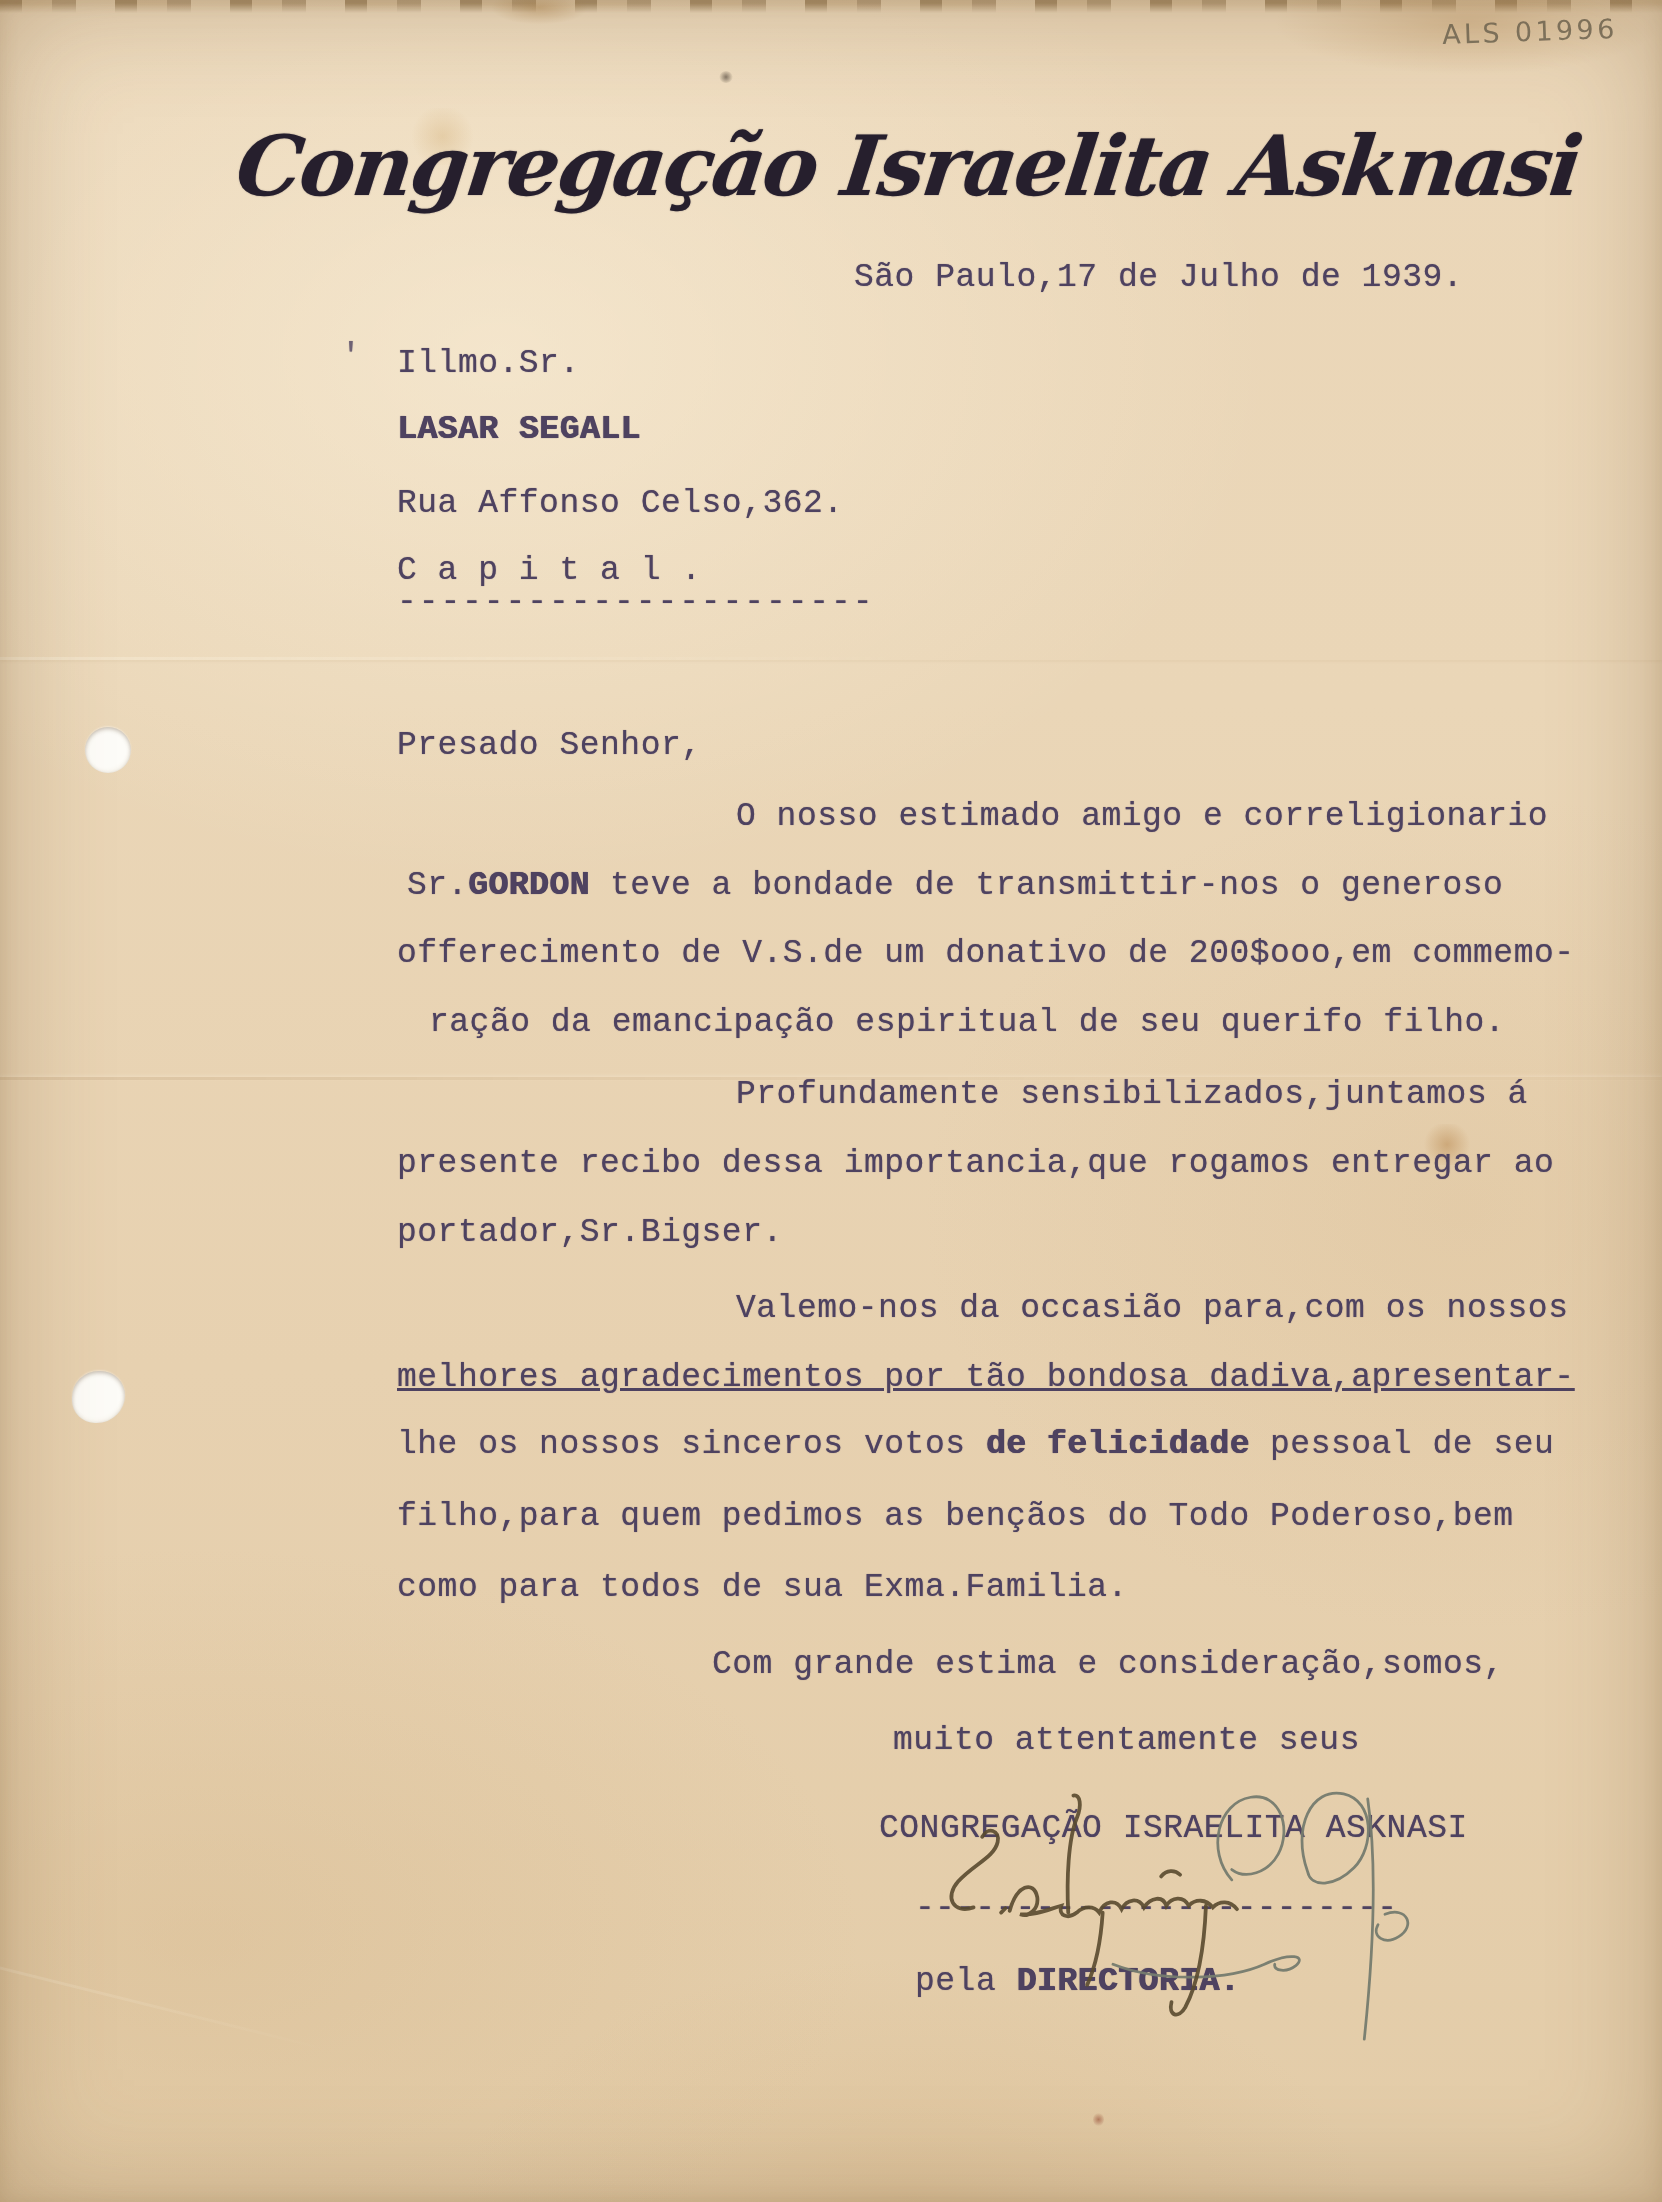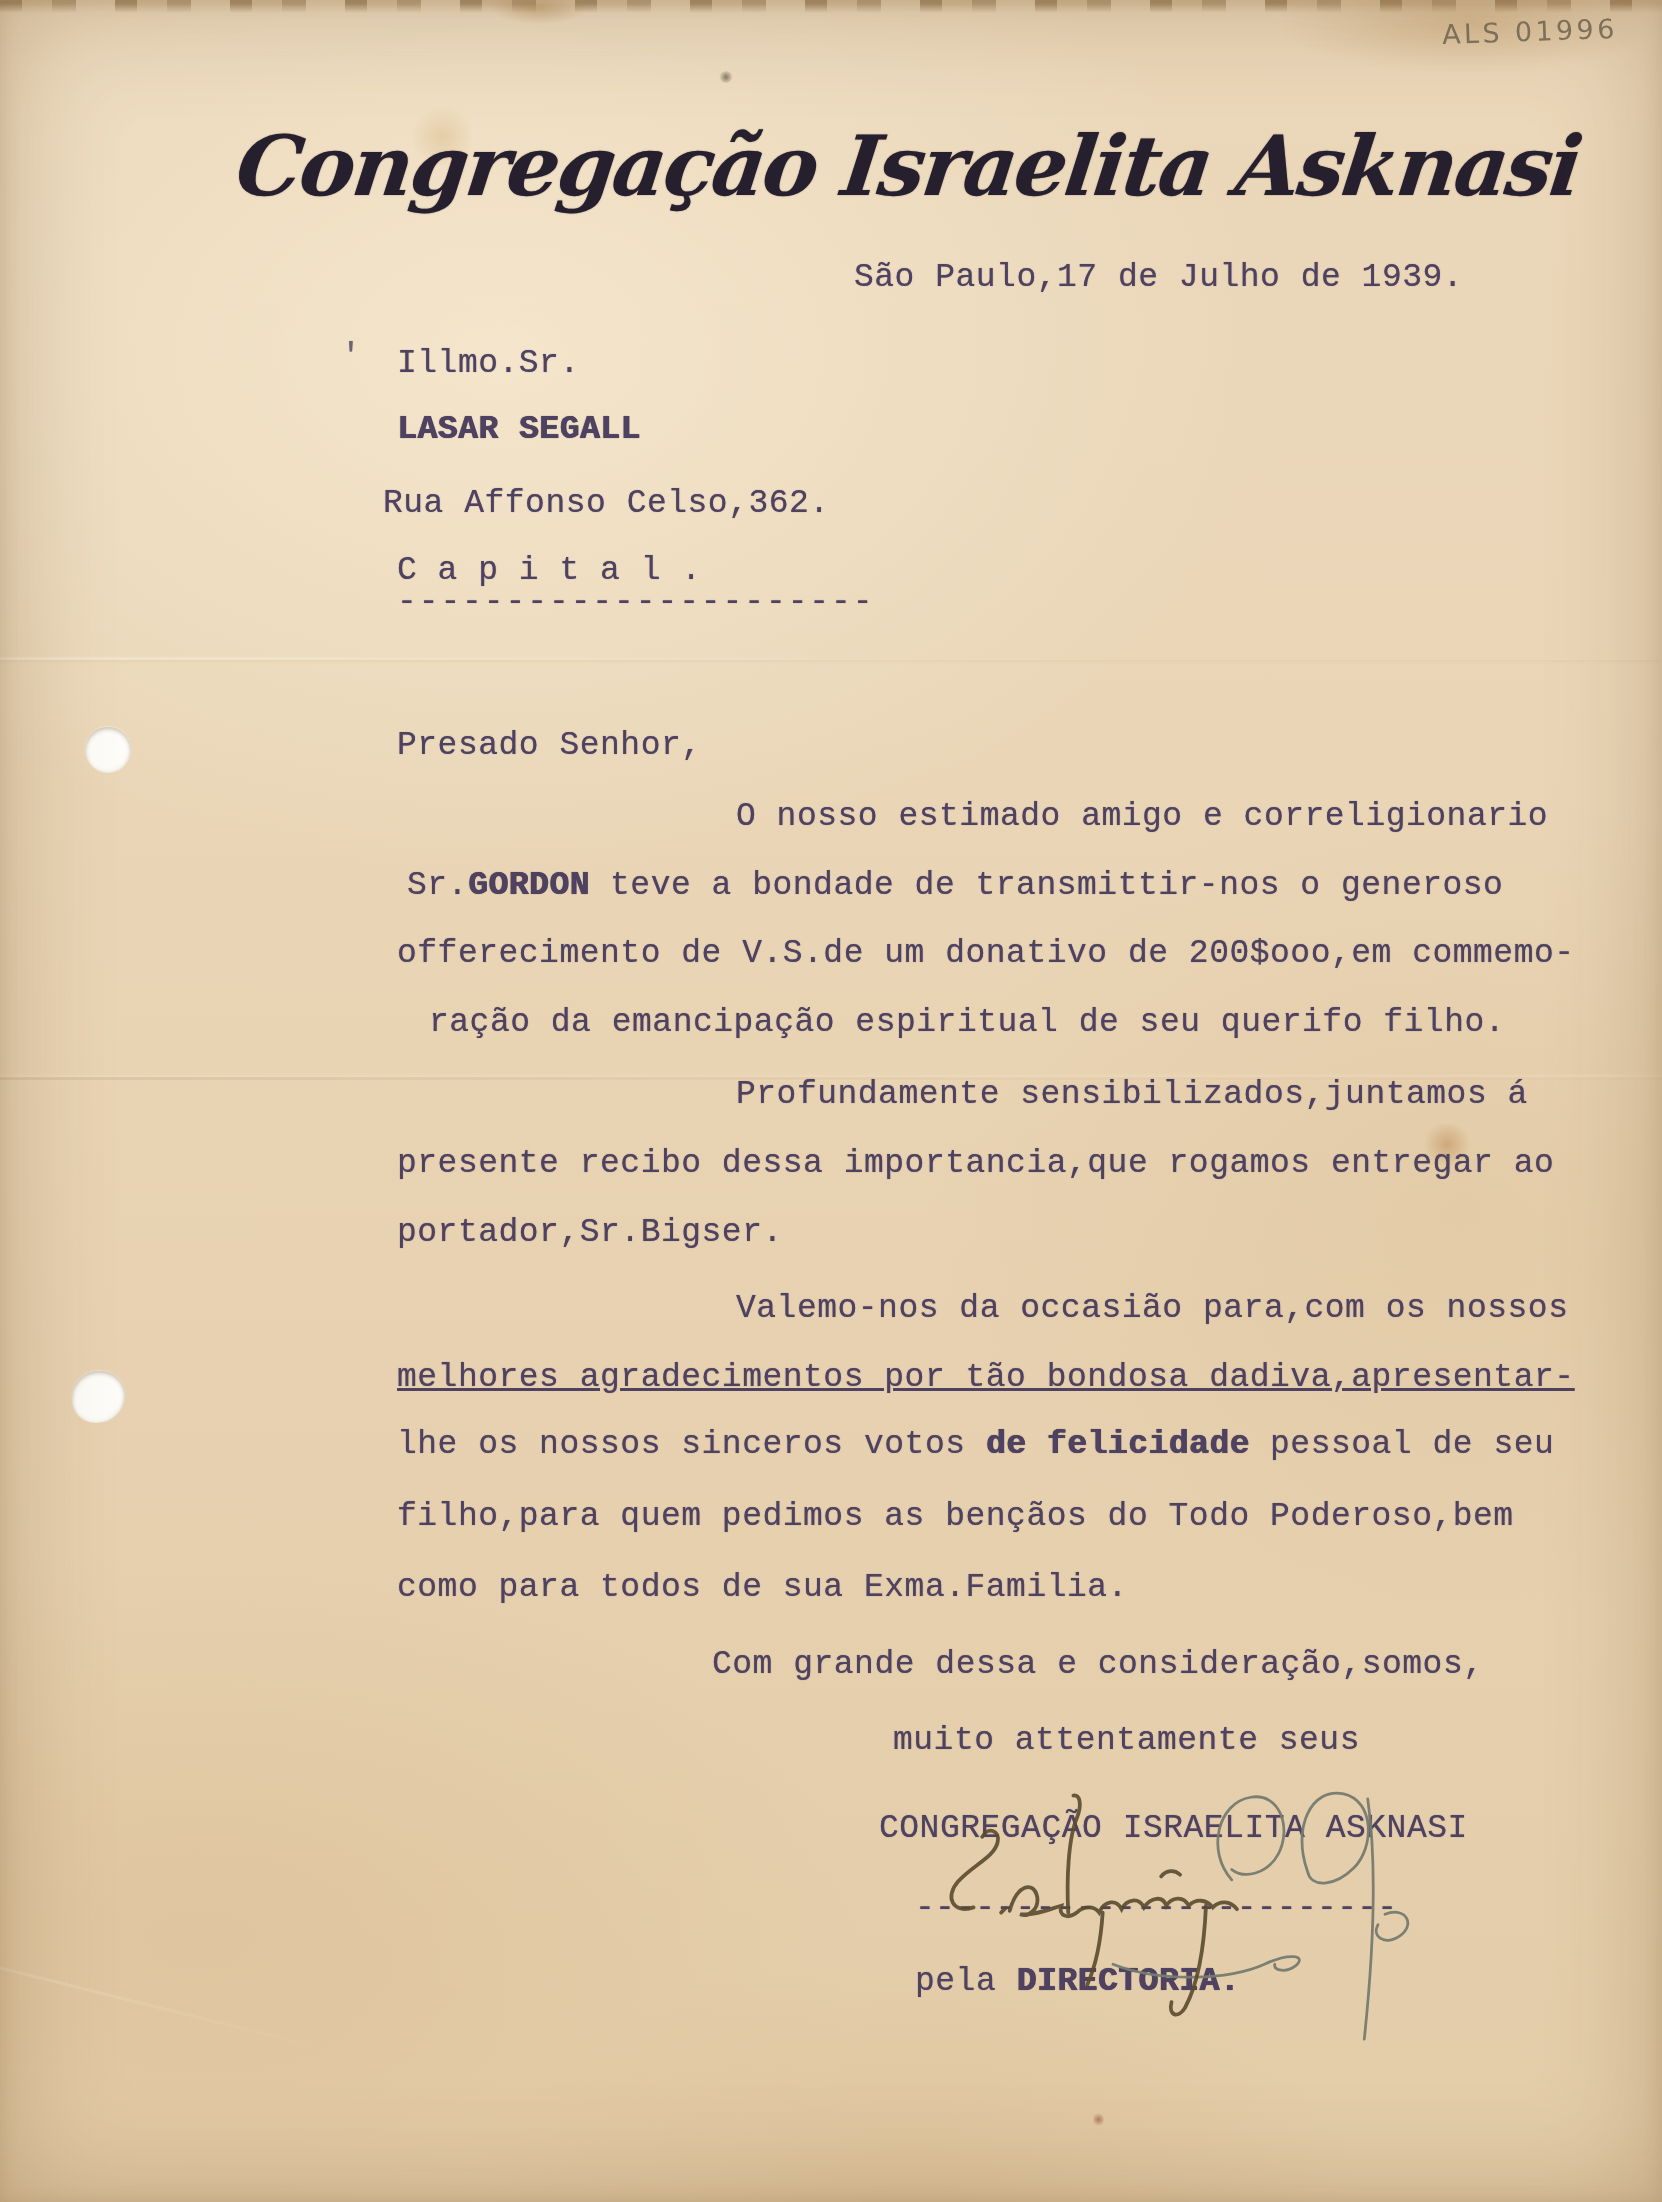--- a/index.html
+++ b/index.html
@@ -68,42 +68,42 @@
 
   <div class="archive-note">ALS 01996</div>
 
   <div class="letterhead">Congregação Israelita Asknasi</div>
 
   <div class="tw" style="left:854px;top:258px;">São Paulo,17 de Julho de 1939.</div>
 
   <div class="tw" style="left:341px;top:337px;opacity:.8;">'</div>
   <div class="tw" style="left:397px;top:344px;">Illmo.Sr.</div>
   <div class="tw dbl" style="left:397px;top:410px;">LASAR SEGALL</div>
-  <div class="tw" style="left:383px;top:484px;">Rua Affonso Celso,362.</div>
+  <div class="tw" style="left:397px;top:484px;">Rua Affonso Celso,362.</div>
   <div class="tw" style="left:397px;top:551px;">C a p i t a l .</div>
   <div class="tw" style="left:397px;top:583px;letter-spacing:1.9px;">----------------------</div>
 
   <div class="tw" style="left:397px;top:726px;">Presado Senhor,</div>
 
   <div class="tw" style="left:736px;top:797px;">O nosso estimado amigo e correligionario</div>
   <div class="tw" style="left:407px;top:866px;"><span>Sr.</span><span class="dbl">GORDON</span><span> teve a bondade de transmittir-nos o generoso</span></div>
   <div class="tw" style="left:397px;top:934px;">offerecimento de V.S.de um donativo de 200$ooo,em commemo-</div>
   <div class="tw" style="left:397px;top:1003px;margin-left:32px;">ração da emancipação espiritual de seu querifo filho.</div>
 
   <div class="tw" style="left:736px;top:1075px;">Profundamente sensibilizados,juntamos á</div>
   <div class="tw" style="left:397px;top:1213px;">portador,Sr.Bigser.</div>
   <div class="tw" style="left:397px;top:1144px;">presente recibo dessa importancia,que rogamos entregar ao</div>
 
   <div class="tw" style="left:736px;top:1289px;">Valemo-nos da occasião para,com os nossos</div>
   <div class="tw" style="left:397px;top:1358px;text-decoration:underline;">melhores agradecimentos por tão bondosa dadiva,apresentar-</div>
   <div class="tw" style="left:397px;top:1425px;"><span>lhe os nossos sinceros votos </span><span class="dbl">de felicidade</span><span> pessoal de seu</span></div>
   <div class="tw" style="left:397px;top:1497px;">filho,para quem pedimos as bençãos do Todo Poderoso,bem</div>
   <div class="tw" style="left:397px;top:1568px;">como para todos de sua Exma.Familia.</div>
 
-  <div class="tw" style="left:712px;top:1645px;">Com grande dessa e consideração,somos,</div>
+  <div class="tw" style="left:712px;top:1645px;">Com grande estima e consideração,somos,</div>
   <div class="tw" style="left:893px;top:1721px;">muito attentamente seus</div>
 
   <div class="tw" style="left:879px;top:1809px;">CONGREGAÇÃO ISRAELITA ASKNASI</div>
   <div class="tw" style="left:915px;top:1889px;letter-spacing:0.3px;">------------------------</div>
   <div class="tw" style="left:915px;top:1962px;"><span>pela </span><span class="dbl">DIRECTORIA.</span></div>
 
   <svg class="sig-svg" viewBox="0 0 660 330">
     <g fill="none" stroke="#767c6f" stroke-width="3.2" stroke-linecap="round" opacity="0.95">
       <path d="M382,130 C352,96 366,40 404,34 C438,28 452,70 436,100 C424,122 398,130 382,118"></path>
       <path d="M470,120 C452,70 474,22 512,30 C548,38 548,92 524,116 C502,138 474,140 470,120"></path>

